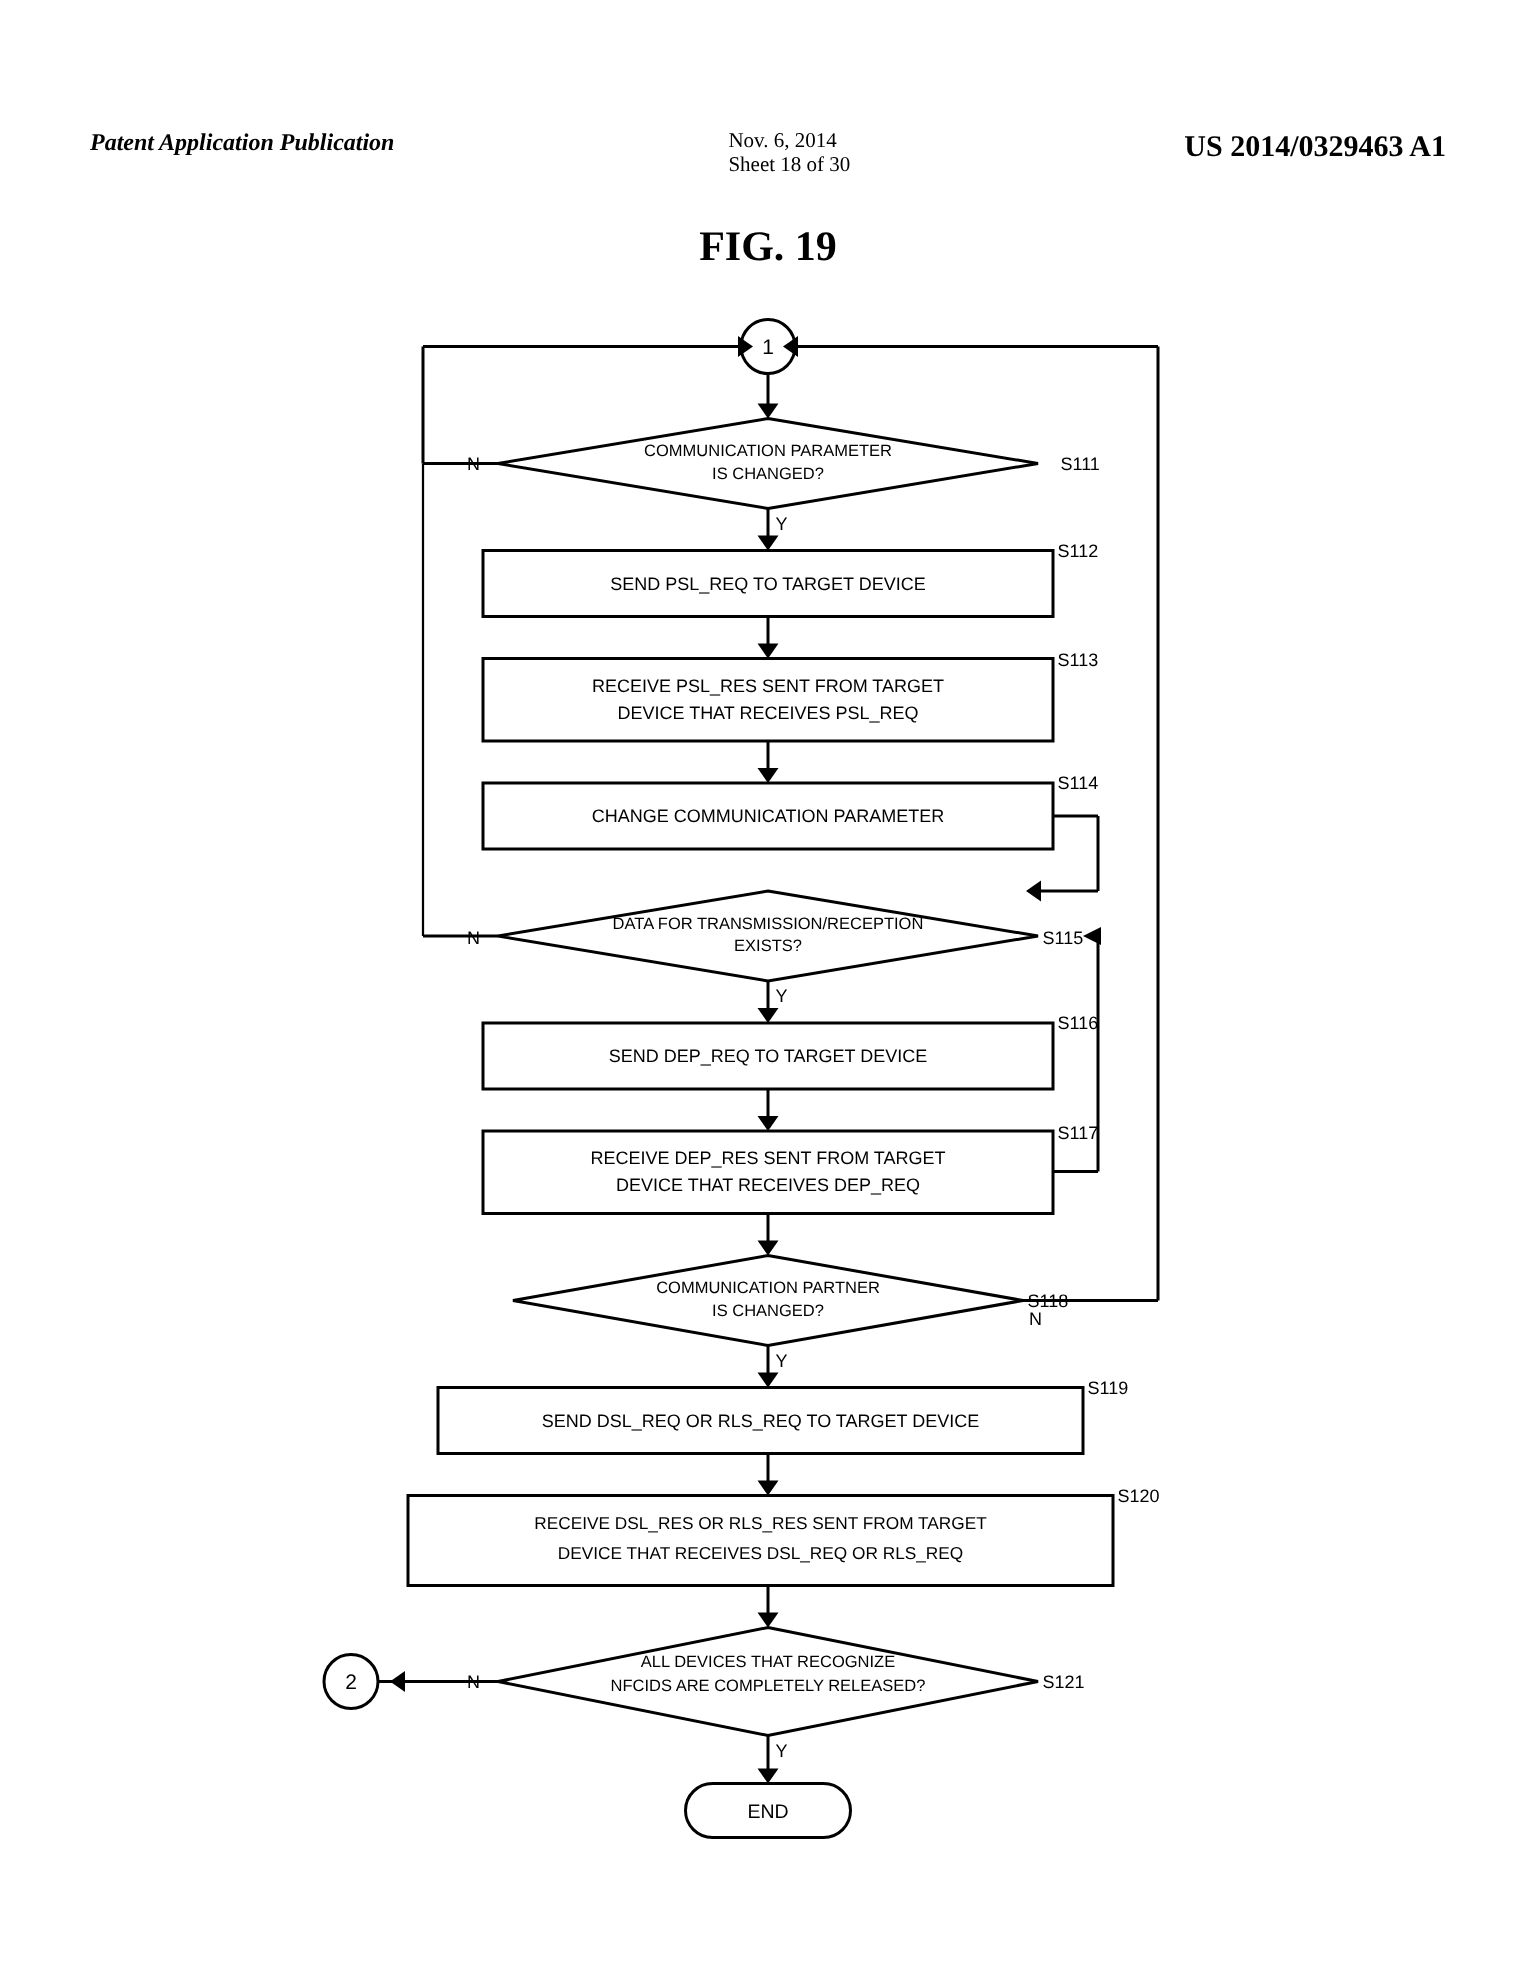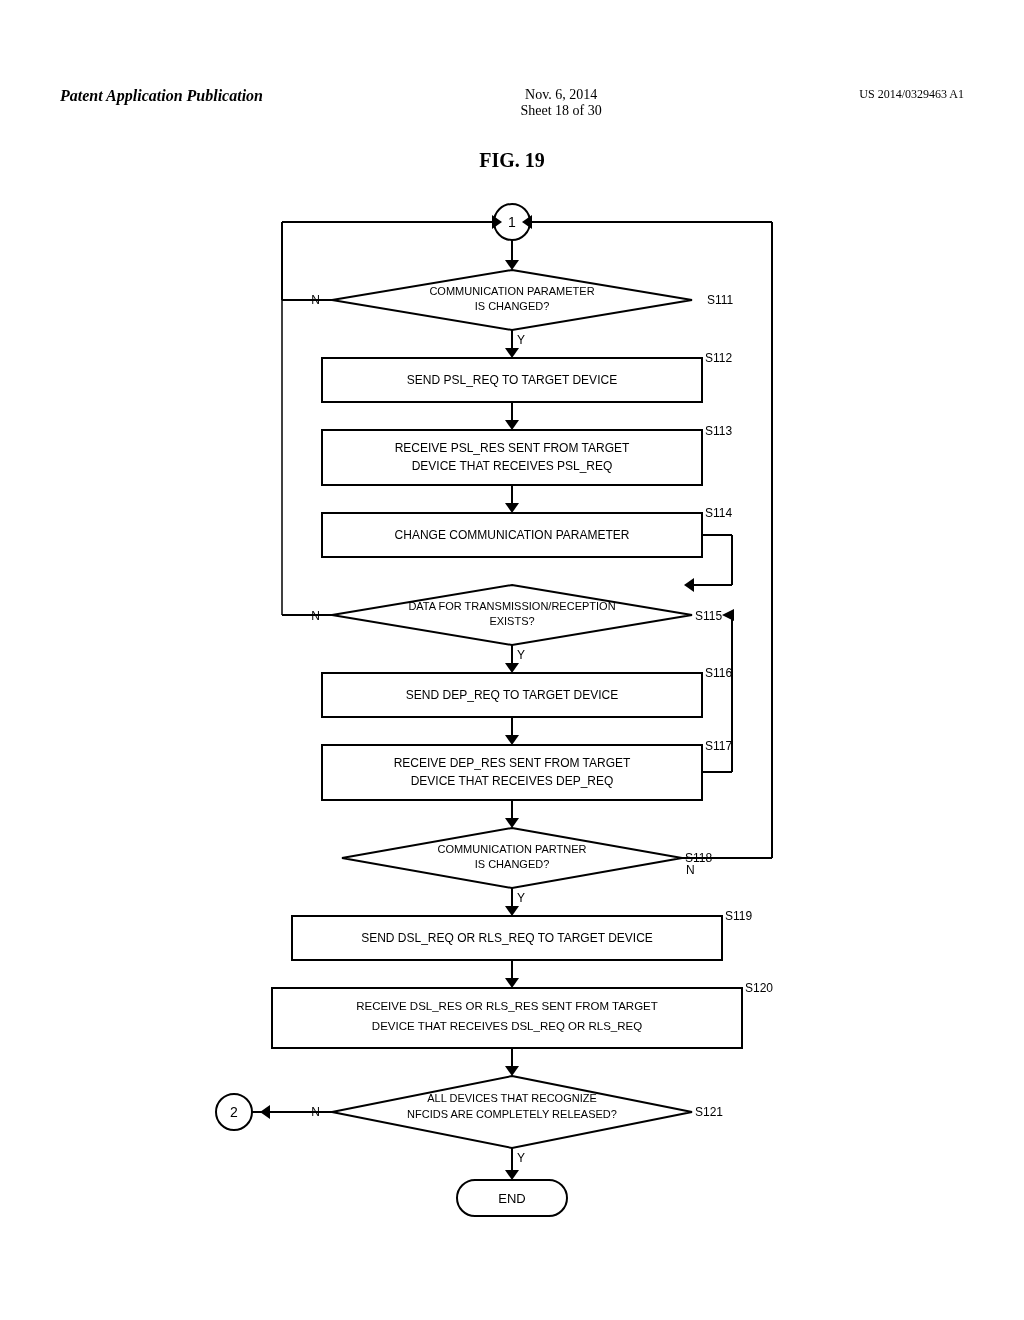--- a/index.html
+++ b/index.html
@@ -24,29 +24,28 @@
       border-bottom: none;
       margin-bottom: 10px;
     }
     .header-left {
       font-size: 16px;
       font-weight: bold;
       font-style: italic;
     }
     .header-center {
       font-size: 14px;
-      text-align: center;
     }
     .header-right {
-      font-size: 12px;
-      font-weight: normal;
+      font-size: 20px;
+      font-weight: bold;
     }
     .fig-title {
       text-align: center;
-      font-size: 20px;
+      font-size: 28px;
       font-weight: bold;
       margin: 30px 0 20px 0;
     }
     
     .fc-container {
       position: relative;
       width: 700px;
       margin: 0 auto;
     }
   </style>

